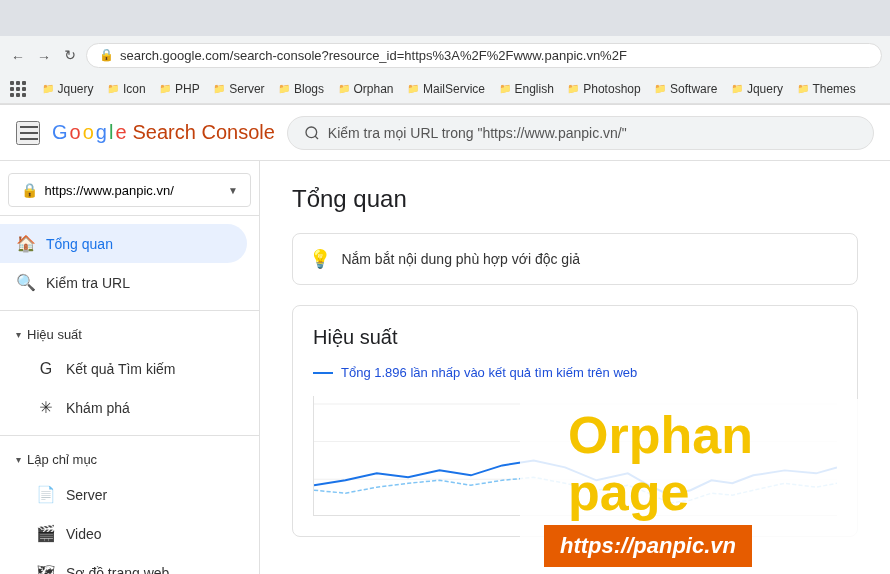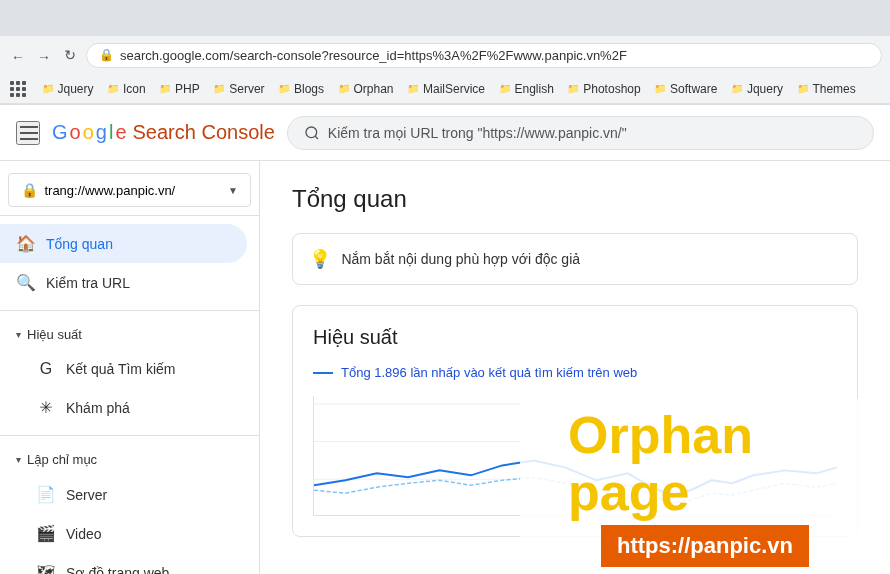--- a/index.html
+++ b/index.html
@@ -354,21 +354,21 @@
       <span>Kiểm tra mọi URL trong "https://www.panpic.vn/"</span>
     </div>
   </div>
 
   <div class="body-layout">
 
     <nav class="sidebar">
 
       <div class="property-selector">
         <span class="prop-lock">🔒</span>
-        <span>trang://www.panpic.vn/</span>
+        <span>https://www.panpic.vn/</span>
         <span class="prop-arrow">▼</span>
       </div>
 
       <div class="sidebar-divider"></div>
 
       <div class="sidebar-item active">
         <span class="sidebar-icon">🏠</span>
         <span>Tổng quan</span>
       </div>
 
@@ -443,19 +443,19 @@
 
             <polyline points="0,95 30,98 60,92 90,88 120,85 150,90 180,85 210,82 240,88 270,95 300,90 320,98 340,108 360,105 380,98 400,100 420,95 450,88 480,92 500,88" fill="none" stroke="#81c5f5" stroke-width="1.5" stroke-dasharray="4,2"></polyline>
           </svg>
         </div>
       </div>
 
       <div class="overlay-container" style="position:absolute; bottom:0; left:260px; right:0; background:rgba(255,255,255,0.85);">
         <div style="padding: 8px 24px 0;">
           <div class="orphan-text">Orphan page</div>
         </div>
-        <div style="padding: 4px 24px 8px; display:flex; justify-content:center;">
+        <div style="padding: 4px 24px 8px; display:flex; justify-content:flex-start;font-style:italic;">
           <div class="url-badge">https://panpic.vn</div>
         </div>
       </div>
     </main>
   </div>
 </div>
 
 </body></html>

